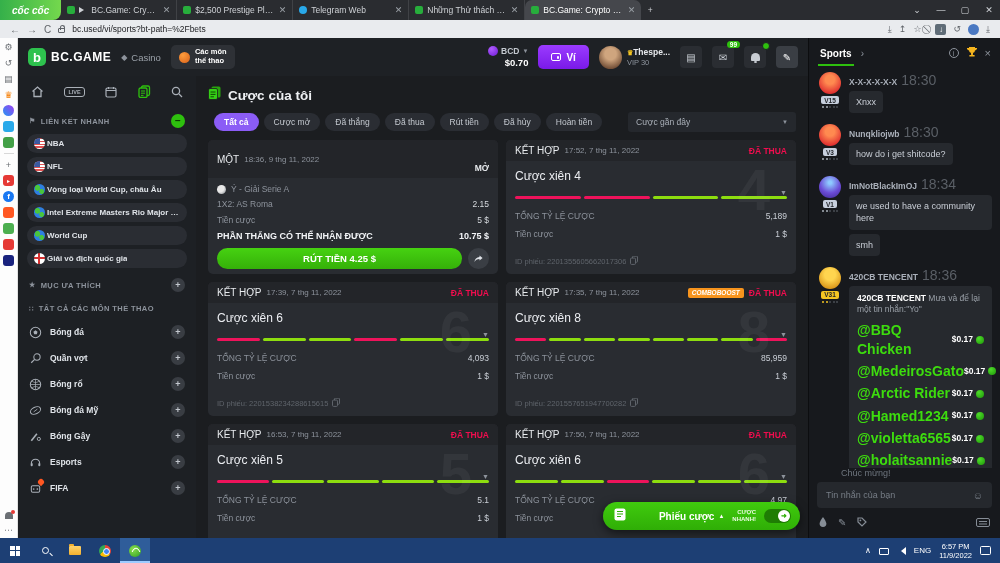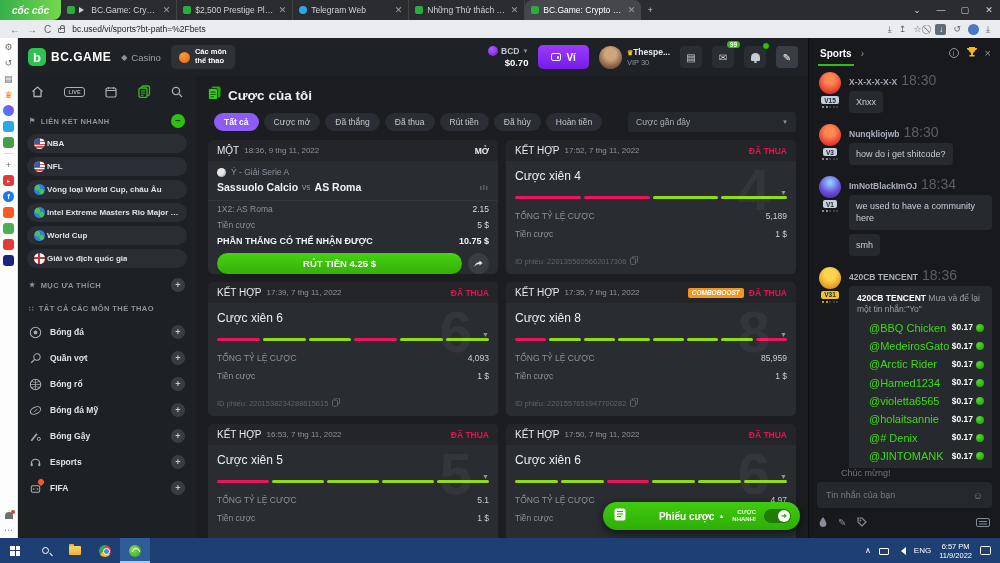--- a/index.html
+++ b/index.html
@@ -107,21 +107,21 @@
   .pill.active{background:#8b5cf6;color:#fff;font-weight:bold;margin-left:6px;}
   .sort{margin-left:auto;background:#25282d;border-radius:3px;width:168px;height:20px;display:flex;align-items:center;padding:0 8px;color:#aab0b8;font-size:8.5px;}
   .sort .cv{margin-left:auto;font-size:6px;color:#8d939c;}
   .cards{display:grid;grid-template-columns:1fr 1fr;gap:8px;margin-top:8px;}
   .card{background:#292c31;border-radius:5px;height:134px;display:flex;flex-direction:column;position:relative;overflow:hidden;}
   .chead{display:flex;align-items:center;gap:5px;padding:5px 9px;font-size:8px;color:#8d939c;background:#232529;flex:none;}
   .ctype{color:#e8ebee;font-weight:normal;font-size:10px;}
   .chr{margin-left:auto;display:flex;align-items:center;gap:5px;}
   .cstatus{font-weight:bold;font-size:8.5px;}
   .cstatus.lost{color:#f00d4e;}
-  .cstatus.open{color:#e8ebee;}
+  .cstatus.open{color:#e8ebee;margin-top:18px;}
   .boost{background:#f7941d;color:#fff;font-size:6.5px;font-weight:bold;font-style:italic;padding:1.5px 4px;border-radius:2px;}
   .ctitle{padding:8px 9px 13px;font-size:12px;color:#eceef2;position:relative;flex:none;}
   .wmark{position:absolute;right:26px;top:0px;font-size:58px;font-weight:800;color:rgba(255,255,255,.05);line-height:1;}
   .ccaret{position:absolute;right:9px;top:28px;color:#8d939c;font-size:7px;}
   .segs{display:flex;gap:3px;padding:0 9px 8px;flex:none;}
   .seg{flex:1;height:3px;border-radius:2px;}
   .seg.won{background:#8ddd0f;}
   .seg.lost{background:#ee135b;}
   .crow{display:flex;justify-content:space-between;padding:4px 9px;font-size:8.5px;color:#8d939c;}
   .crow:first-of-type{border-top:1px solid #33363c;}
@@ -172,21 +172,21 @@
   .mbody{flex:1;min-width:0;}
   .mhead{font-size:8.5px;margin-bottom:3px;white-space:nowrap;overflow:hidden;}
   .mhead .nm{color:#aab0ba;font-weight:bold;}
   .mhead .tm{color:#5a5f66;margin-left:4px;font-size:14px;}
   .bubble{background:#26292e;border-radius:4px;padding:5px 7px;color:#c9ced6;margin-bottom:4px;display:inline-block;font-size:9px;line-height:1.35;max-width:100%;}
   .bubble.rain{display:block;padding:7px 8px;}
   .rhead{font-size:8.5px;color:#9aa0a8;line-height:1.35;}
   .rhead b{color:#fff;}
   .rlist{margin-top:5px;}
   .rrow{display:flex;justify-content:space-between;align-items:center;margin:3.5px 0;}
-  .rname{color:#3ddc0e;font-weight:normal;font-size:11px;margin-left:12px;}
+  .rname{color:#3ddc0e;font-weight:bold;font-size:14px;}
   .ramt{color:#fff;font-weight:bold;font-size:8.5px;display:flex;align-items:center;gap:3px;}
   .coin{width:8px;height:8px;border-radius:50%;background:radial-gradient(circle at 35% 30%,#4fdc2a,#1d9708);display:inline-block;}
   .congrats{color:#6e757e;font-size:9px;margin-left:32px;}
   .chatinput{margin:4px 8px 2px;background:#25282d;border-radius:4px;height:26px;display:flex;align-items:center;padding:0 9px;color:#767d86;font-size:9px;flex:none;}
   .smiley{margin-left:auto;font-size:10px;color:#767d86;}
   .chattools{display:flex;align-items:center;gap:11px;padding:3px 10px 7px;flex:none;color:#868d96;}
   .tool-pen{font-size:10px;}
   .kbd{margin-left:auto;width:14px;height:9px;border:1px solid #868d96;border-radius:2px;position:relative;}
   .kbd::after{content:'';position:absolute;left:2px;top:2px;width:8px;height:1px;background:#868d96;box-shadow:0 2.5px 0 #868d96;}
 
@@ -520,26 +520,20 @@
                 <div class="chead">
                   <span class="ctype">MỘT</span>
                   <span>18:36, 9 thg 11, 2022</span>
     <span class="chr">
     <span class="cstatus open">MỞ</span>
                   </span>
                 </div>
       <div class="league">
                   <span class="ball-s"></span>
                   <span>Ý - Giải Serie A</span>
-                </div>
-      <div class="teams">
-                  <span>Sassuolo Calcio</span>
-                  <span class="vs">vs</span>
-                  <span>AS Roma</span>
-                  <span class="bars">ılı</span>
                 </div>
       <div class="srow">
                   <span>1X2: AS Roma</span>
                   <b>2.15</b>
                 </div>
       <div class="srow">
                   <span>Tiền cược</span>
                   <b>5 $</b>
                 </div>
       <div class="srow swin">

